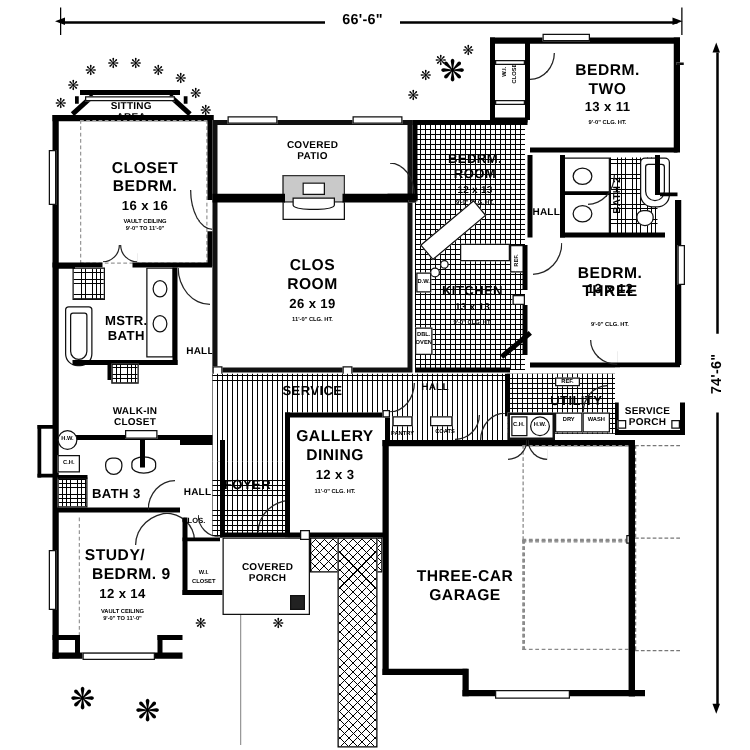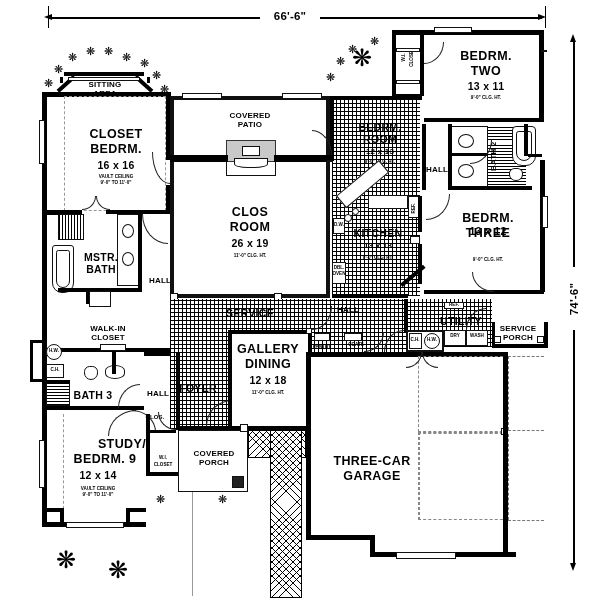--- a/index.html
+++ b/index.html
@@ -205,21 +205,21 @@
 
   <div class="lbl sm" style="left:158px;top:390px;">HALL</div>
   <div class="wall" style="left:174px;top:352px;width:4px;height:60px;"></div>
   <div class="wall" style="left:144px;top:352px;width:32px;height:4px;"></div>
 
   <div class="lbl xs" style="left:155px;top:414px;">CLOS.</div>
   <div class="doorarc" style="left:132px;top:410px;width:24px;height:22px;border-radius:0 100% 0 0;border-bottom:none;border-left:none;"></div>
   <div class="doorarc" style="left:158px;top:412px;width:18px;height:18px;border-radius:0 0 0 100%;border-top:none;border-right:none;"></div>
 
   <div>
-    <div class="lbl big" style="left:122px;top:438px;">STUDY/</div>
+    <div class="lbl big" style="left:92px;top:438px;">STUDY/</div>
     <div class="lbl big" style="left:105px;top:453px;">BEDRM.  9</div>
     <div class="lbl med" style="left:98px;top:470px;">12 x 14</div>
     <div class="lbl tiny" style="left:98px;top:487px;">VAULT CEILING</div>
     <div class="lbl tiny" style="left:98px;top:493px;">9'-0" TO 11'-0"</div>
   </div>
   <div class="dashv" style="left:63px;top:414px;height:100px;border-color:#999;"></div>
   <div class="wall" style="left:42px;top:508px;width:20px;height:4px;"></div>
   <div class="wall" style="left:42px;top:522px;width:104px;height:5px;"></div>
   <div class="wall" style="left:60px;top:508px;width:4px;height:16px;"></div>
   <div class="wall" style="left:126px;top:508px;width:4px;height:16px;"></div>
@@ -264,21 +264,21 @@
   <div class="lbl med" style="left:198px;top:383px;">FOYER</div>
   <div class="wall" style="left:176px;top:352px;width:4px;height:78px;"></div>
   <div class="wall" style="left:176px;top:426px;width:54px;height:4px;"></div>
   <div class="doorarc" style="left:206px;top:400px;width:26px;height:26px;border-radius:100% 0 0 0;border-bottom:none;border-right:none;"></div>
 
   <div style="position:absolute;left:230px;top:330px;width:78px;height:100px;background:#fff;"></div>
   <div class="wall" style="left:228px;top:330px;width:3.5px;height:100px;"></div>
   <div class="wall" style="left:228px;top:330px;width:80px;height:3.5px;"></div>
   <div class="lbl big" style="left:268px;top:343px;">GALLERY</div>
   <div class="lbl big" style="left:268px;top:358px;">DINING</div>
-  <div class="lbl med" style="left:268px;top:375px;">12 x 18</div>
+  <div class="lbl med" style="left:268px;top:375px;">12 x 3</div>
   <div class="lbl tiny" style="left:268px;top:391px;">11'-0" CLG. HT.</div>
   <div class="wall" style="left:230px;top:426px;width:78px;height:5px;"></div>
 
   <div class="tile" style="left:332px;top:100px;width:88px;height:100px;border:0;"></div>
   <div class="lbl med" style="left:380px;top:122px;">BEDRM.</div>
   <div class="lbl med" style="left:380px;top:134px;">ROOM</div>
   <div class="lbl sm" style="left:380px;top:148px;">12 x 13</div>
   <div class="lbl tiny" style="left:380px;top:160px;">9'-0" CLG. HT.</div>
   <div class="wall" style="left:330px;top:96px;width:4px;height:64px;"></div>
   <div class="wall" style="left:330px;top:96px;width:92px;height:4px;"></div>

